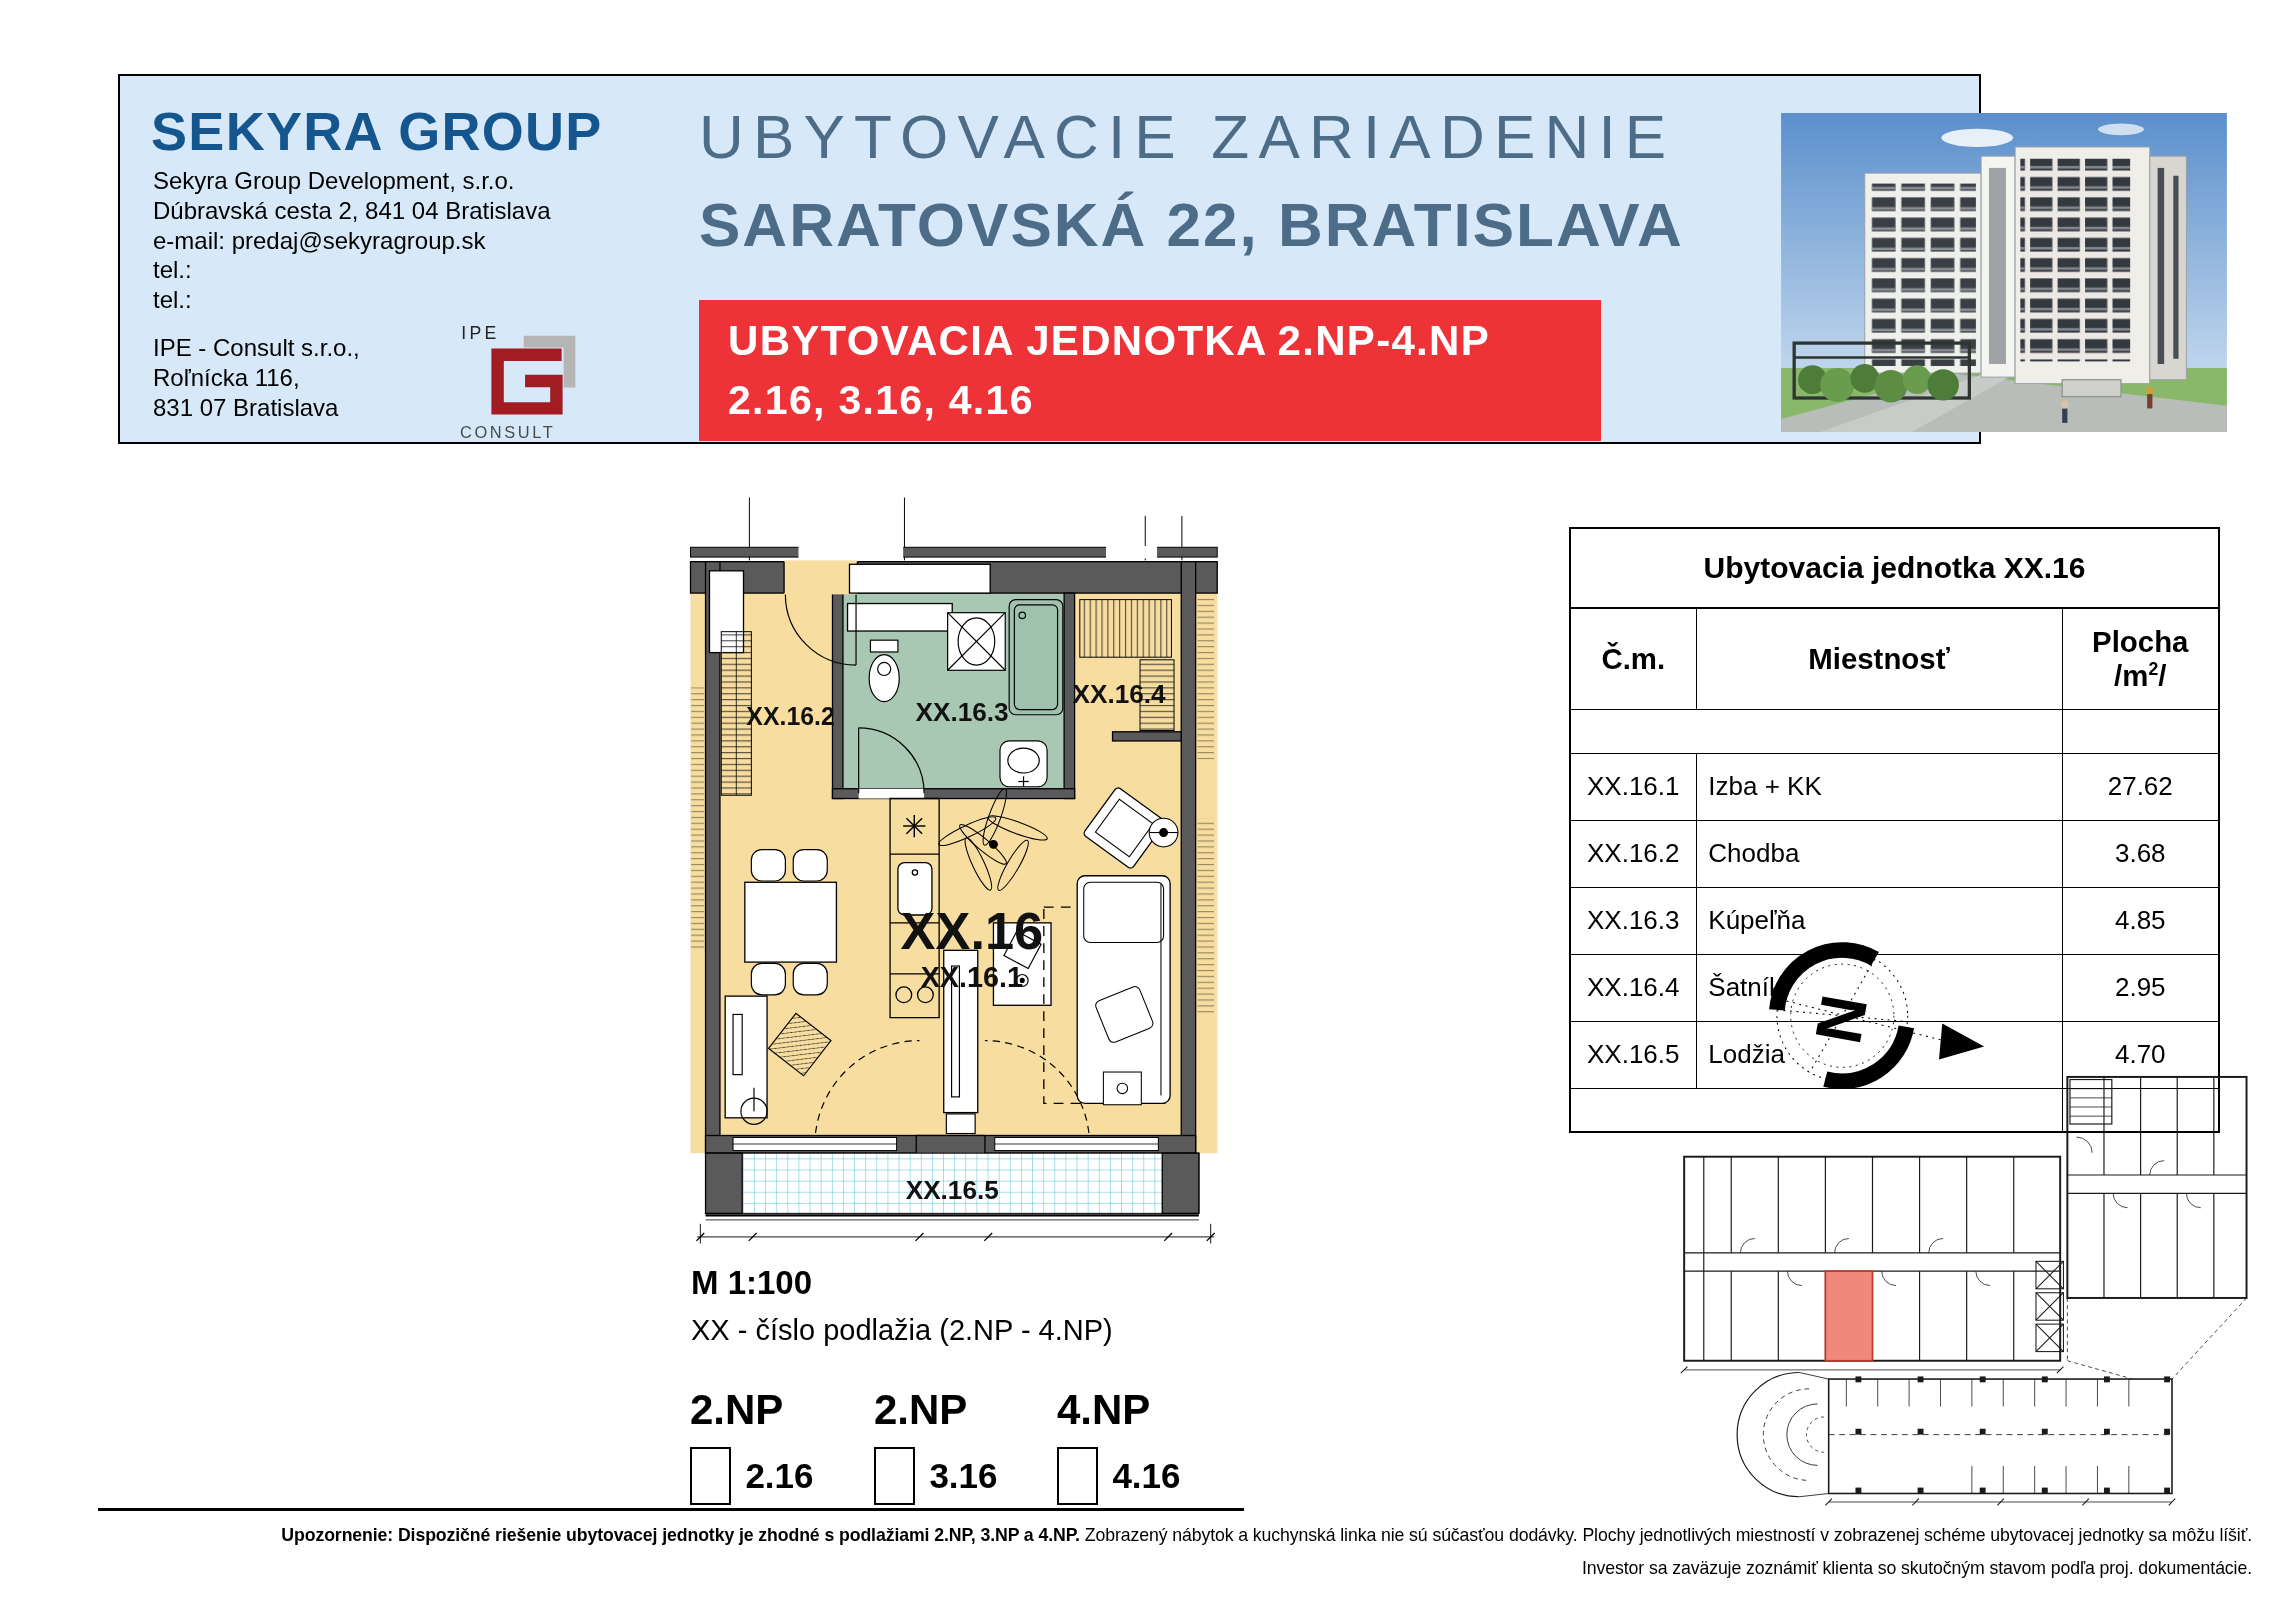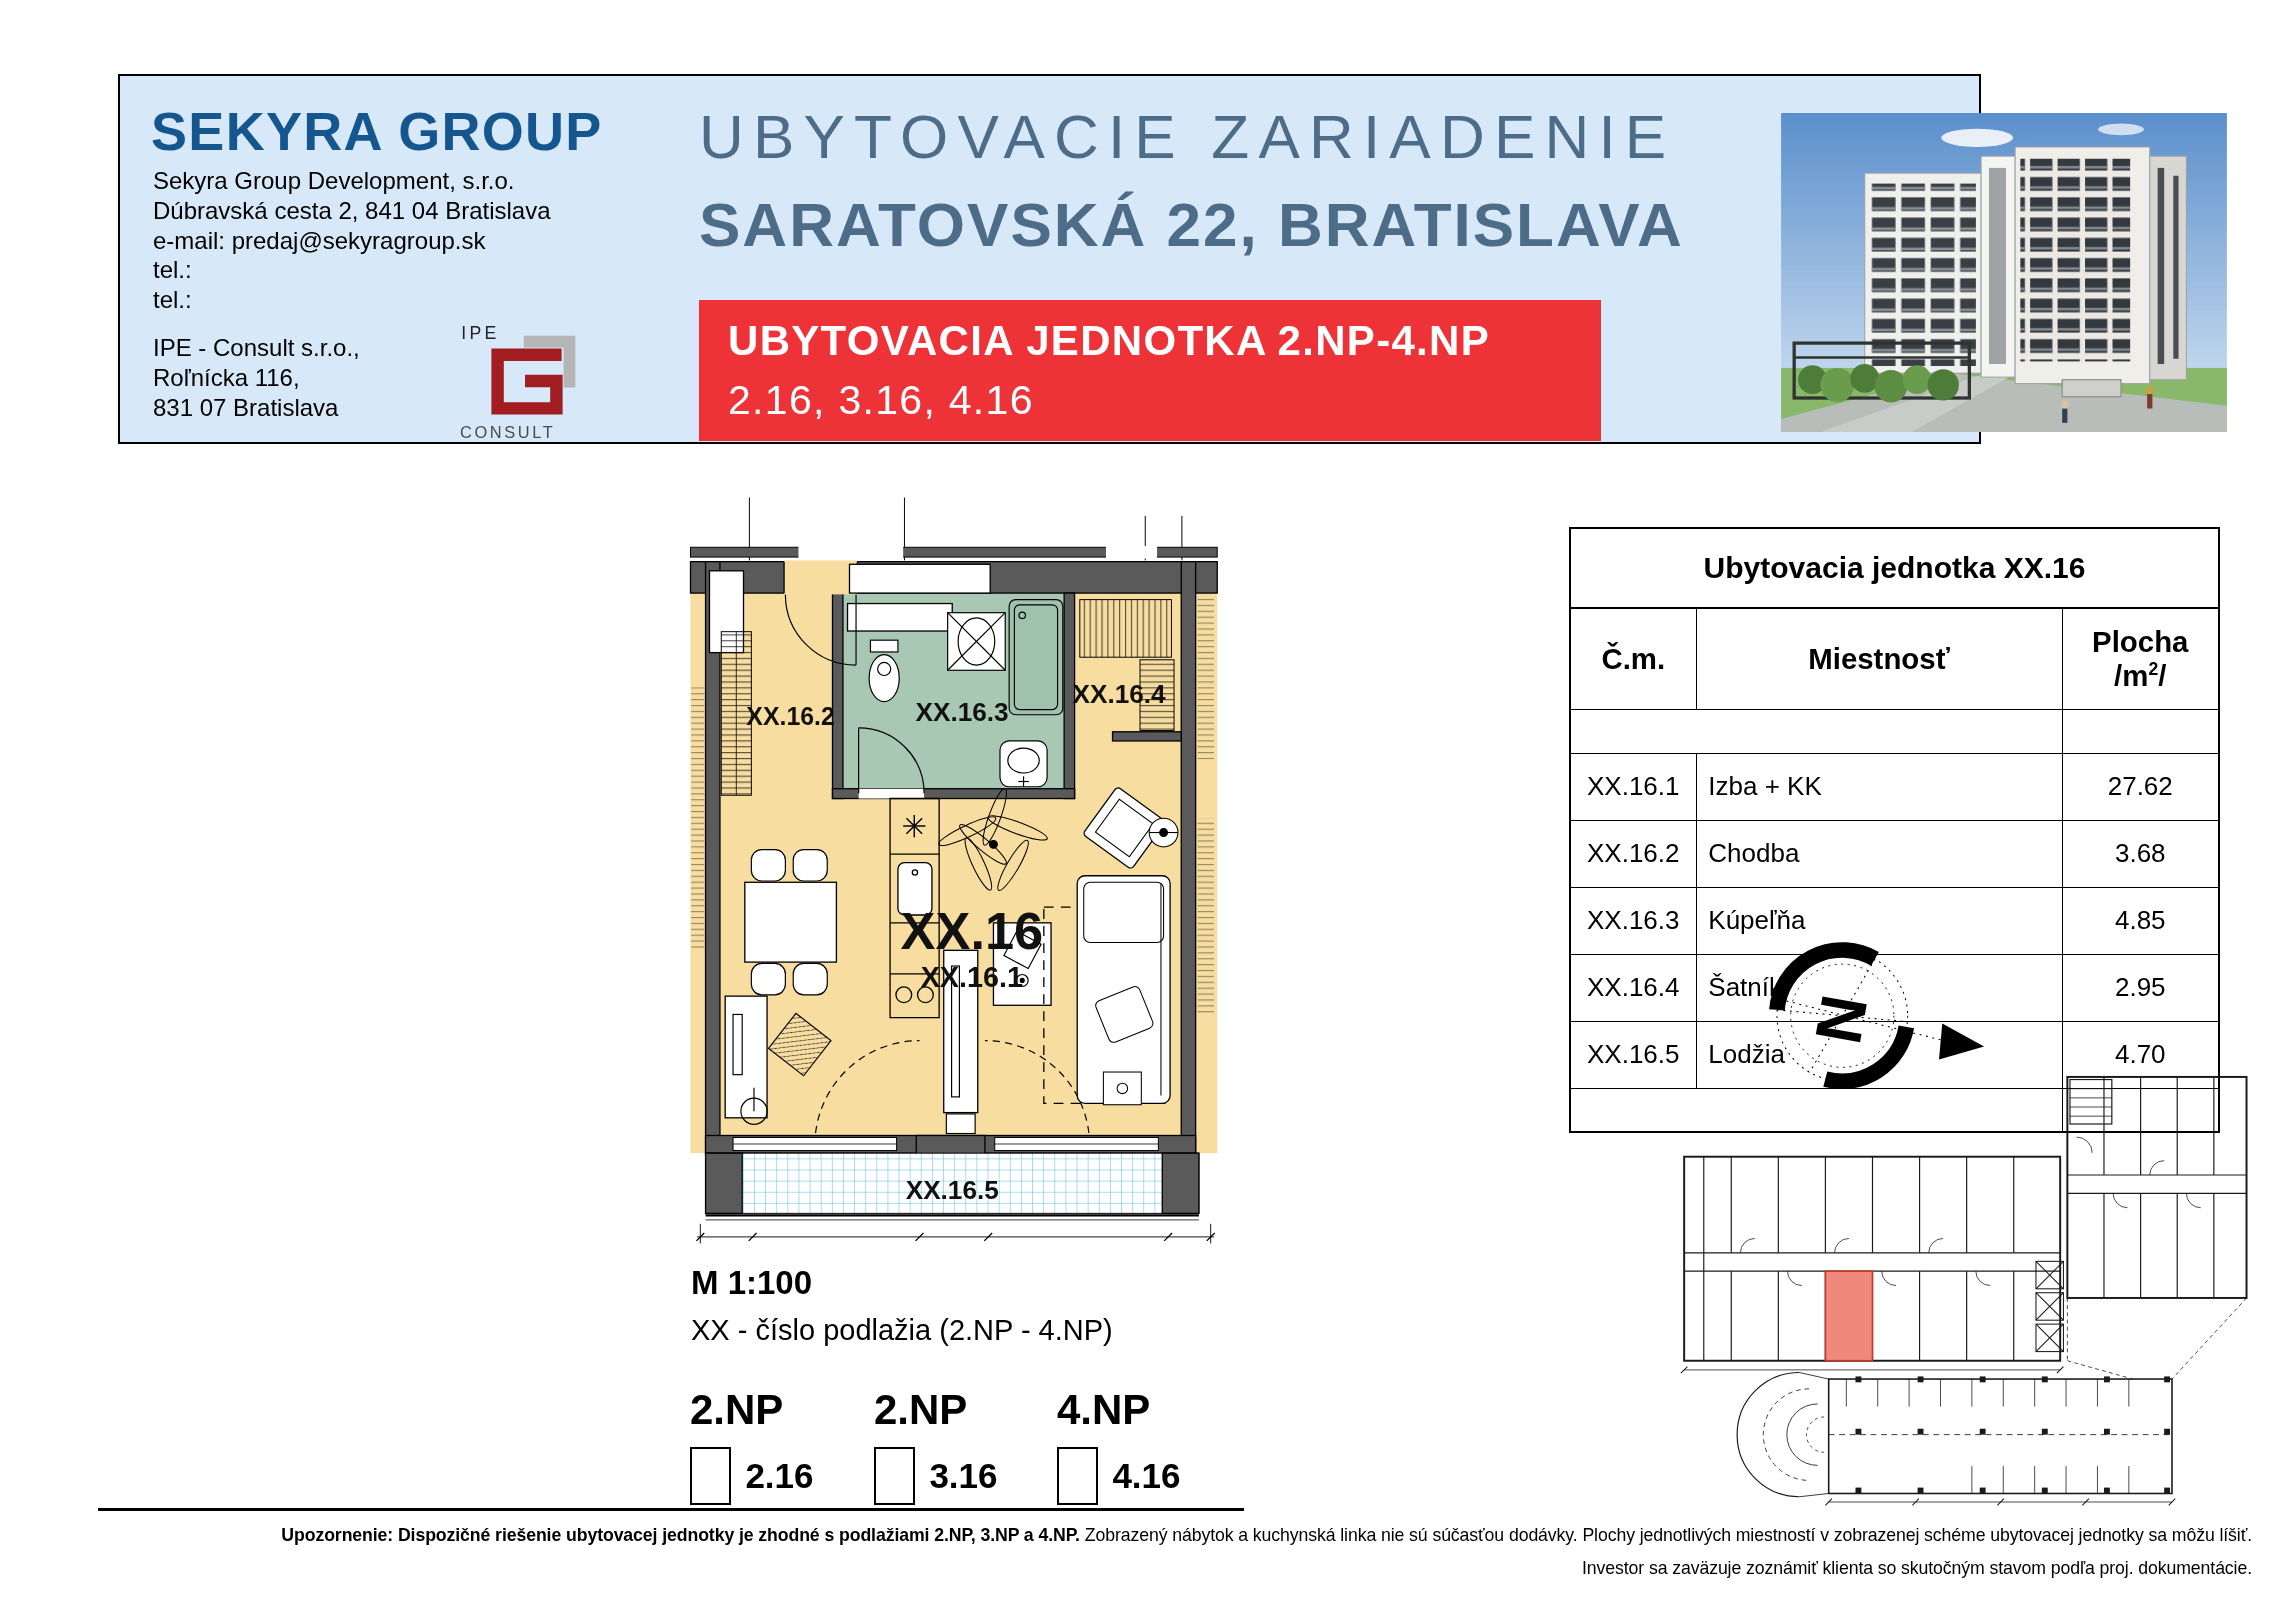--- a/index.html
+++ b/index.html
@@ -10,21 +10,21 @@
   .company{position:absolute;left:33px;top:90px;font-size:24px;line-height:1.24;color:#000;}
   .partner{position:absolute;left:33px;top:257px;font-size:24px;line-height:1.24;color:#000;}
   .ipe{position:absolute;left:340px;top:247px;width:131px;height:119px;}
   .ipe .ipe-top{position:absolute;left:1.3px;top:0;font-size:17.7px;letter-spacing:3.3px;color:#222;}
   .ipe .ipe-bottom{position:absolute;left:0px;bottom:0;font-size:16.4px;letter-spacing:2.6px;color:#4a4a4a;}
   .title1{position:absolute;left:579px;top:25px;width:903px;text-align:center;font-size:62px;color:#4d6c88;letter-spacing:9.2px;white-space:nowrap;}
   .title2{position:absolute;left:579px;top:113px;width:903px;text-align:center;font-size:62px;font-weight:bold;color:#4d6c88;letter-spacing:2px;white-space:nowrap;}
   .banner{position:absolute;left:579px;top:224px;width:902px;height:141px;background:#ee3338;box-sizing:border-box;padding:17px 0 0 29px;color:#fff;}
   .banner-row1{display:flex;align-items:baseline;font-size:42px;font-weight:bold;letter-spacing:1.3px;}
   .banner-floors{margin-left:auto;margin-right:111px;}
-  .banner-row2{margin-top:11.8px;font-size:41px;font-weight:normal;letter-spacing:1.3px;}
+  .banner-row2{margin-top:11.8px;font-size:41px;font-weight:bold;letter-spacing:1.3px;}
   .render{position:absolute;left:1661px;top:37px;width:446px;height:319px;}
   
   .plan-svg{position:absolute;left:687px;top:491px;}
   .scale-label{position:absolute;left:691px;top:1264px;font-size:33px;font-weight:bold;}
   .scale-note{position:absolute;left:691px;top:1314px;font-size:29px;}
   .floor-group{position:absolute;top:1386px;width:170px;}
   .fg-label{font-size:42px;font-weight:bold;margin-bottom:13px;}
   .fg-row{display:flex;align-items:center;}
   .fg-box{display:inline-block;width:37px;height:54px;border:2px solid #000;background:#fff;}
   .fg-unit{font-size:35px;font-weight:bold;margin-left:14.4px;}

